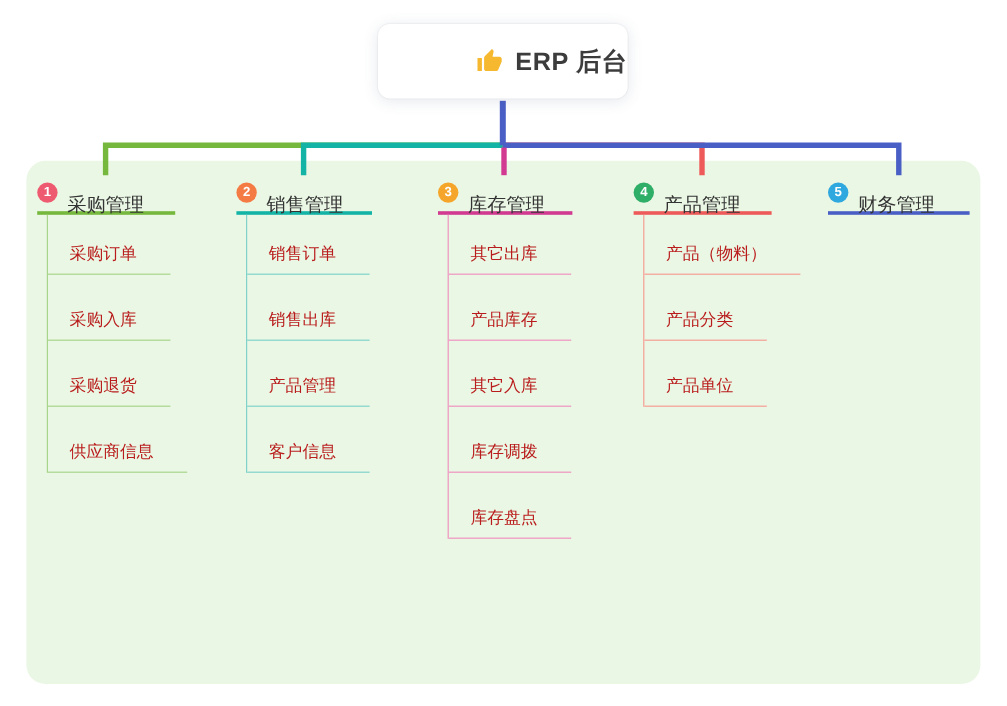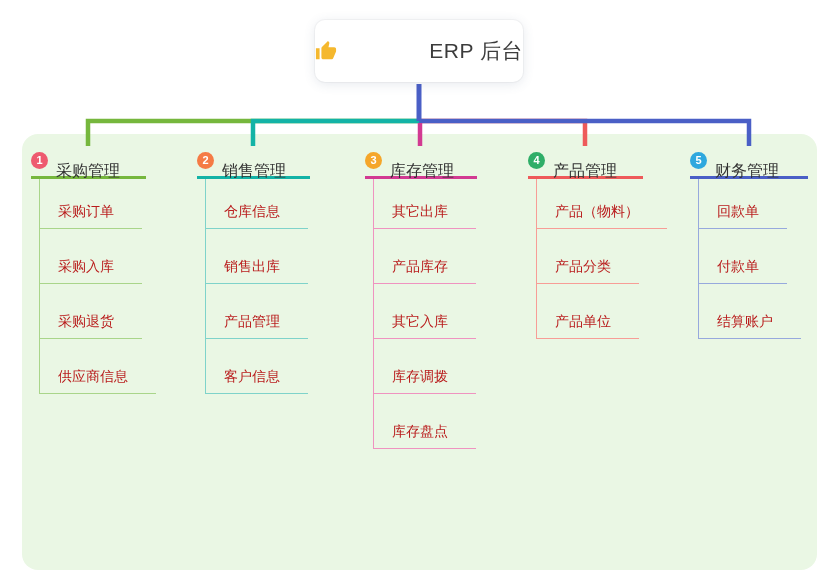--- a/index.html
+++ b/index.html
@@ -12,21 +12,21 @@
          border-radius:16px;background:#eaf7e4;z-index:0;}
 
   
   .connectors{position:absolute;left:0;top:0;z-index:1;pointer-events:none;}
   .connectors polyline{fill:none;stroke-linecap:butt;stroke-linejoin:miter;}
 
   
   .root{position:absolute;left:315px;top:20px;width:208px;height:62px;z-index:3;
         background:#ffffff;border-radius:10px;
         box-shadow:0 2px 12px rgba(70,90,130,.14),0 0 0 1px rgba(0,0,0,.03);
-        display:flex;align-items:center;justify-content:space-between;gap:10px;cursor:pointer;}
+        display:flex;align-items:center;justify-content:flex-end;gap:10px;cursor:pointer;font-weight:bold;}
   .root-title{font-size:21px;color:#3c3c3c;letter-spacing:.5px;}
 
   
   .branch{position:absolute;top:149px;z-index:2;}
   .branch-header{display:flex;align-items:center;gap:8px;height:22px;
                  padding-bottom:5px;border-bottom:3.5px solid var(--main);
                  cursor:pointer;}
   .badge{width:17px;height:17px;border-radius:50%;background:var(--badge);
          color:#ffffff;font-size:11px;font-weight:bold;line-height:17px;
          text-align:center;flex:0 0 17px;}
@@ -74,21 +74,21 @@
       <div class="child">供应商信息</div>
     </div>
   </div>
 
   <div class="branch" style="left: 197px; width: 113px; --main: #13b3a6; --child: #7fd3ca; --badge: #f57b45;">
     <div class="branch-header">
       <span class="badge">2</span>
       <span class="branch-label">销售管理</span>
     </div>
     <div class="children">
-      <div class="child">仓库信息</div>
+      <div class="child">销售订单</div>
       <div class="child">销售出库</div>
       <div class="child">产品管理</div>
       <div class="child">客户信息</div>
     </div>
   </div>
 
   <div class="branch" style="left: 365px; width: 112px; --main: #d23a92; --child: #ef93c0; --badge: #f5a62a;">
     <div class="branch-header">
       <span class="badge">3</span>
       <span class="branch-label">库存管理</span>
@@ -112,20 +112,15 @@
       <div class="child">产品分类</div>
       <div class="child">产品单位</div>
     </div>
   </div>
 
   <div class="branch" style="left: 690px; width: 118px; --main: #4a5fc6; --child: #97a9dd; --badge: #2ea8de;">
     <div class="branch-header">
       <span class="badge">5</span>
       <span class="branch-label">财务管理</span>
     </div>
-    <div class="children">
-      <div class="child">回款单</div>
-      <div class="child">付款单</div>
-      <div class="child">结算账户</div>
-    </div>
   </div>
 
 </div>
 
 </body></html>

